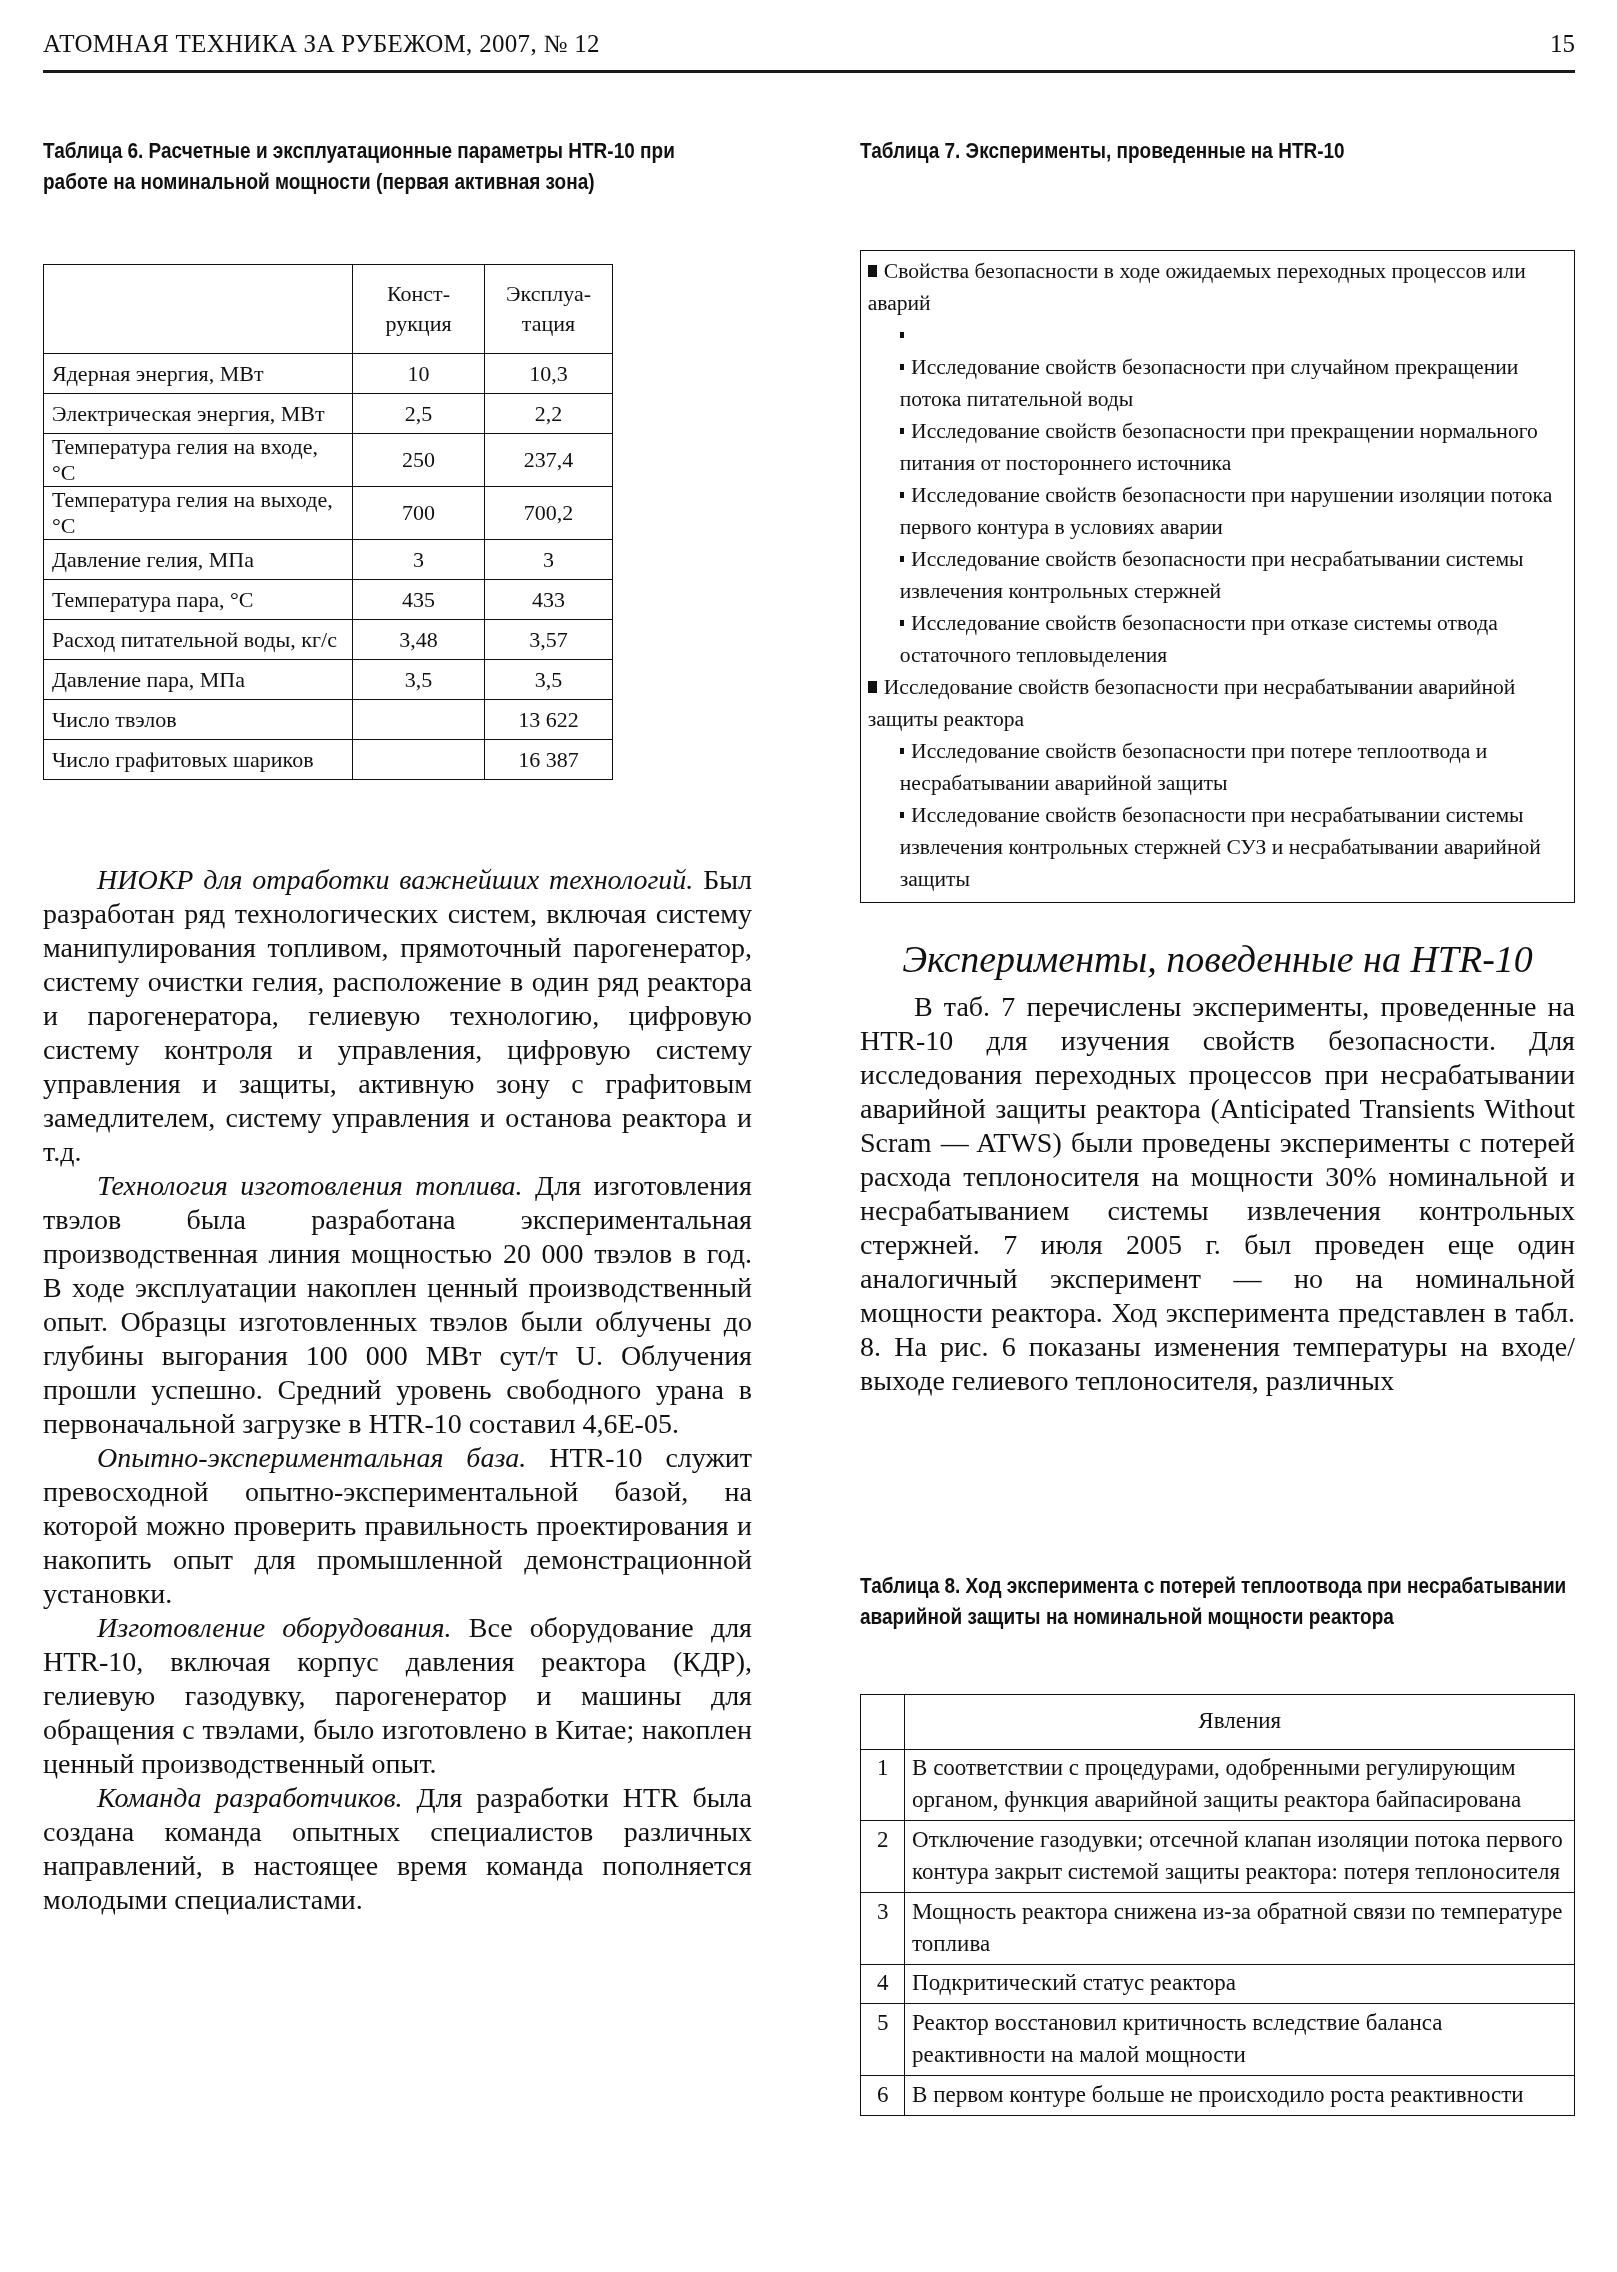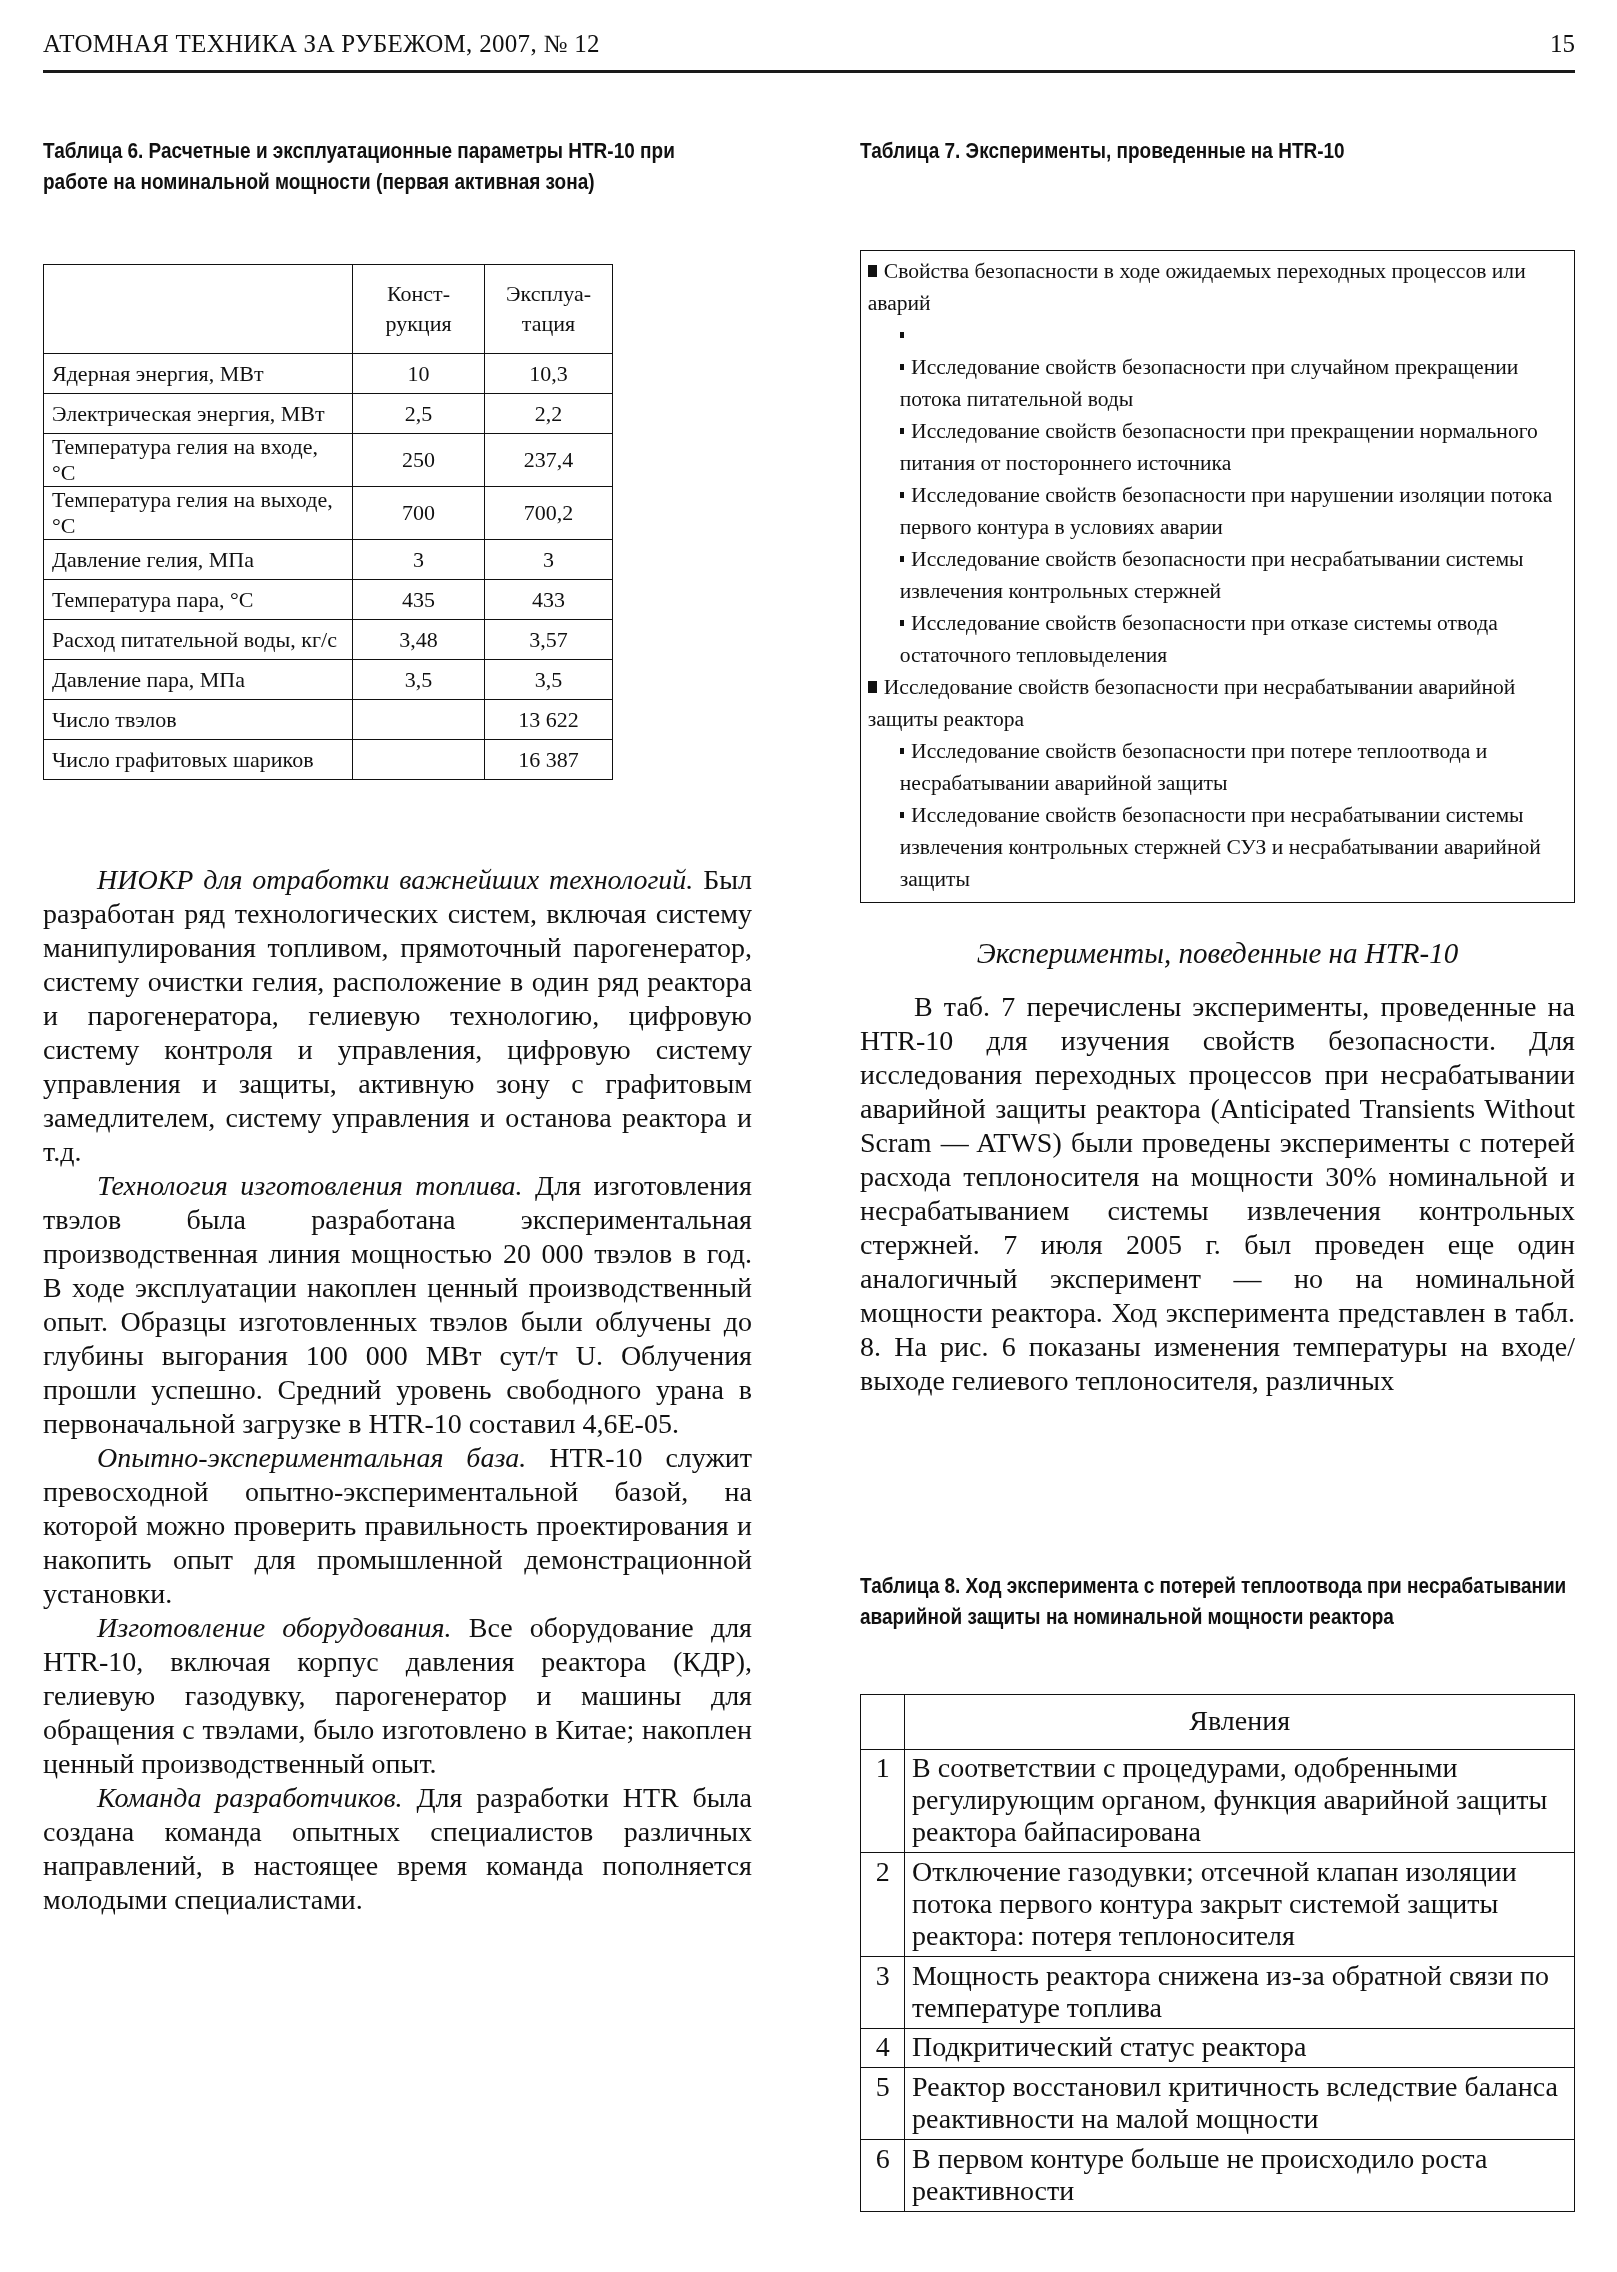--- a/index.html
+++ b/index.html
@@ -29,23 +29,23 @@
   .body-text p { margin:0; text-indent:54px; }
   .body-text i { font-style:italic; }
 
   .t7 { position:absolute; left:0; top:67px; width:715px; border:1.7px solid #111;
         box-sizing:border-box; padding:4px 9.4px 6.7px 6.7px; font-size:21.6px; line-height:32px;margin-top:48px; }
   .t7 .lvl1 { margin:0; }
   .t7 .lvl2 { margin:0 0 0 32px; }
   .sq { display:inline-block; width:9.4px; height:12px; background:#111; margin-right:6.7px; vertical-align:0.7px; }
   .dot { display:inline-block; width:4.7px; height:6px; background:#111; margin-right:6.7px; vertical-align:4px; }
 
-  .subhead { font-style:italic; font-size:29px; text-align:center; }
+  .subhead { font-style:italic; font-size:38px; text-align:center; }
 
-  .t8 { position:absolute; left:0; width:715px; font-size:28px; line-height:32px; }
+  .t8 { position:absolute; left:0; width:715px; font-size:23px; line-height:32px; }
   .t8 td, .t8 th { border:1.7px solid #111; font-weight:normal; vertical-align:top; padding:2.7px 6.7px 4px 6.7px; }
   .t8 th { text-align:center; height:47px; vertical-align:middle; }
   .t8 td.n { width:30px; text-align:center; padding:2.7px 2.7px; }
 </style>
 </head>
 <body>
 
 <div class="abs header">
   <div class="header-title">АТОМНАЯ ТЕХНИКА ЗА РУБЕЖОМ, 2007, № 12</div>
   <div class="header-page">15</div>

